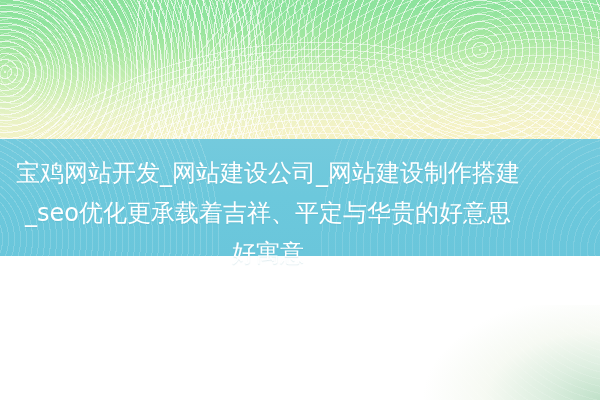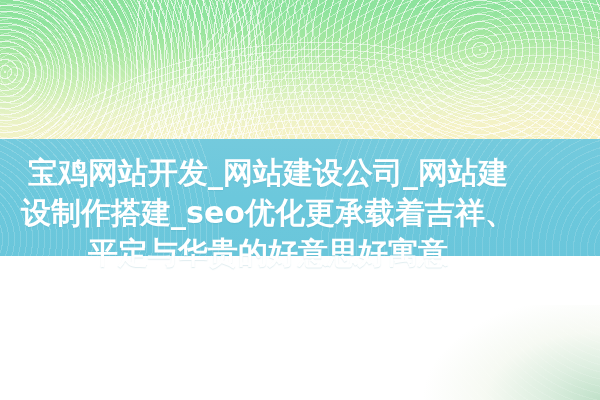--- a/index.html
+++ b/index.html
@@ -193,22 +193,22 @@
     pointer-events: none;
   }
 
   .headline {
     position: absolute;
     left: 0; top: 139px;
     width: 536px;
     padding: 0 14px;
     box-sizing: border-box;
     color: #ffffff;
-    font-weight: bold;
-    font-size: 30px;
+    font-weight: normal;
+    font-size: 24px;
     line-height: 40px;
     letter-spacing: 0px;
     text-align: center;
     word-break: break-all;
     text-shadow: 0 1px 1px rgba(60,140,160,0.16);
     margin: 0;
     padding-top: 14px;
   }
 </style>
 </head>

